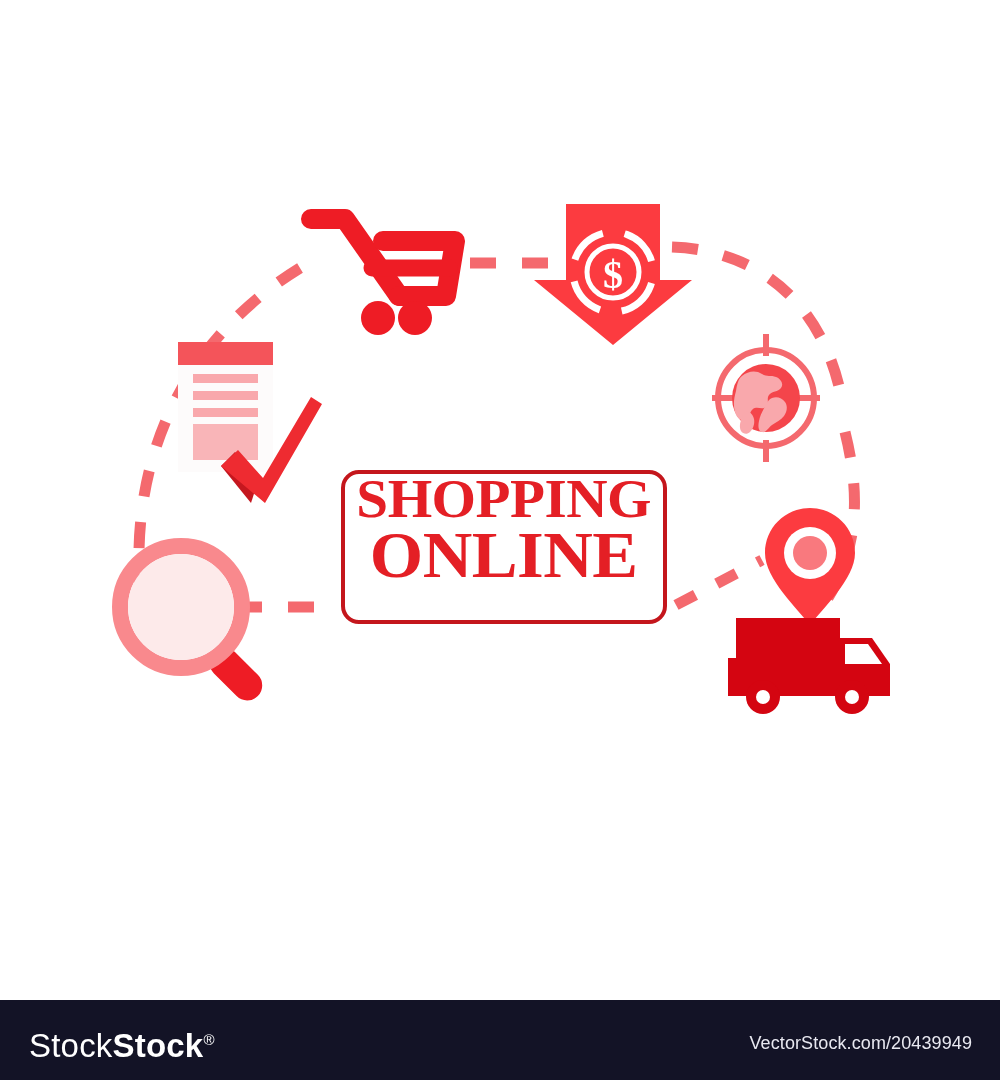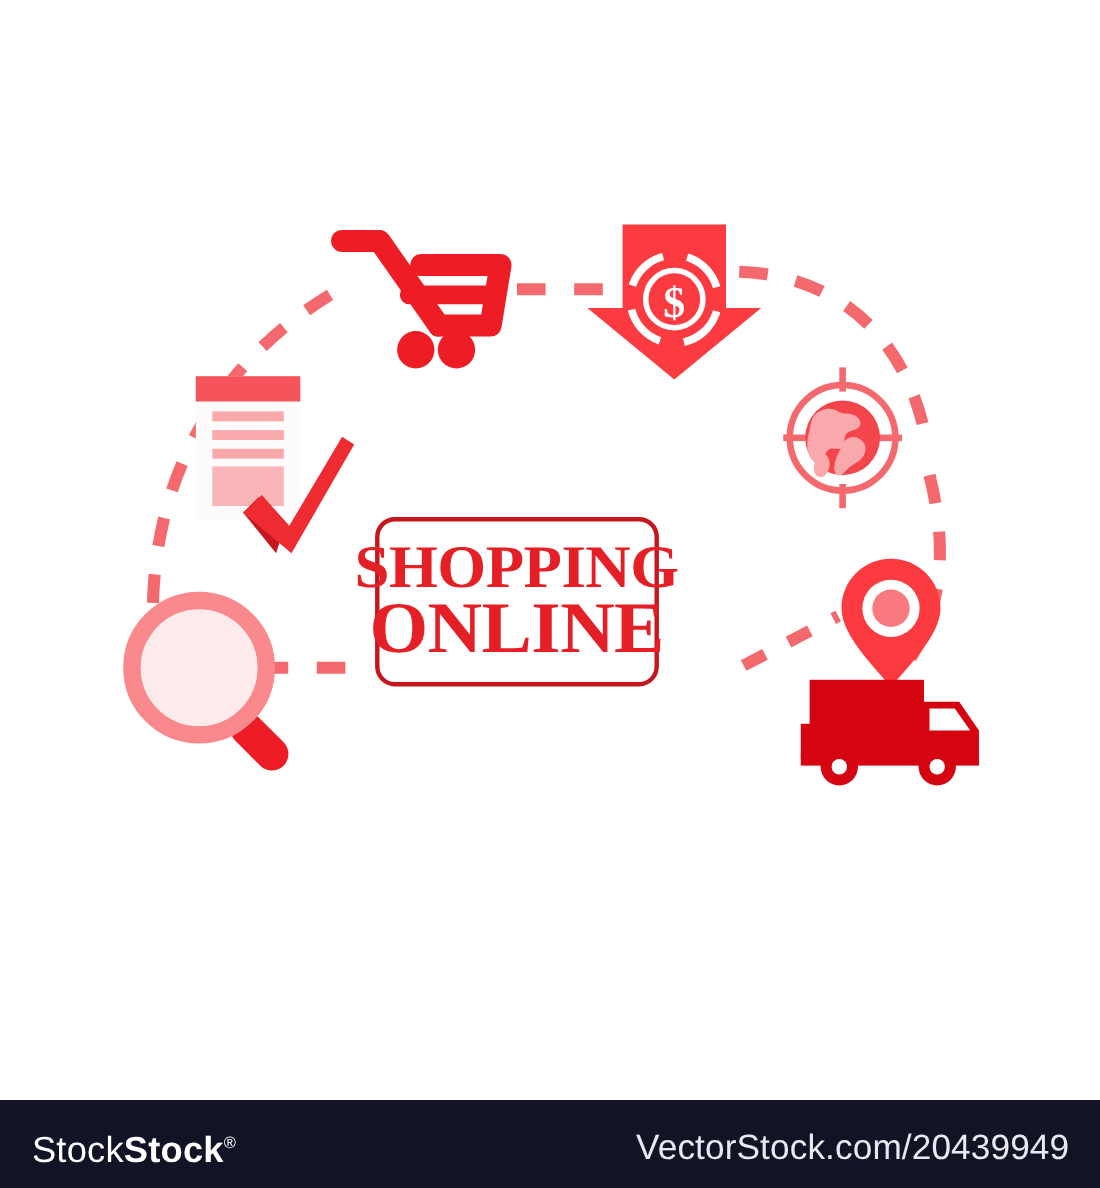--- a/index.html
+++ b/index.html
@@ -36,30 +36,29 @@
     display: block;
     width: 1000px;
     height: 1000px;
   }
 
   
   .center-box {
     position: absolute;
     left: 341px;
     top: 470px;
-    width: 258px;
+    width: 326px;
     height: 154px;
     box-sizing: border-box;
     border: 4px solid #C4161C;
     border-radius: 18px;
     background: #ffffff;
     display: flex;
     flex-direction: column;
     align-items: center;
-    justify-content: center;
     z-index: 5;
   }
   .center-line {
     font-family: "Liberation Serif", "DejaVu Serif", serif;
     font-weight: bold;
     color: #E41F25;
     line-height: 0.92;
     letter-spacing: -0.5px;
     white-space: nowrap;
     text-align: center;
@@ -89,21 +88,21 @@
     white-space: nowrap;
   }
   .wm-logo .wm-light { font-weight: 300; }
   .wm-logo .wm-bold  { font-weight: bold; margin-top: 18px; }
   .wm-logo .wm-reg   { font-size: 15px; vertical-align: super; font-weight: normal; }
   .wm-url {
     position: absolute;
     right: 28px;
     top: 29px;
     color: #e9e9f1;
-    font-size: 32px;
+    font-size: 18px;
     line-height: 28px;
     letter-spacing: 0.1px;
     white-space: nowrap;
   }
 </style>
 </head>
 <body>
 
 <div id="stage">
 

